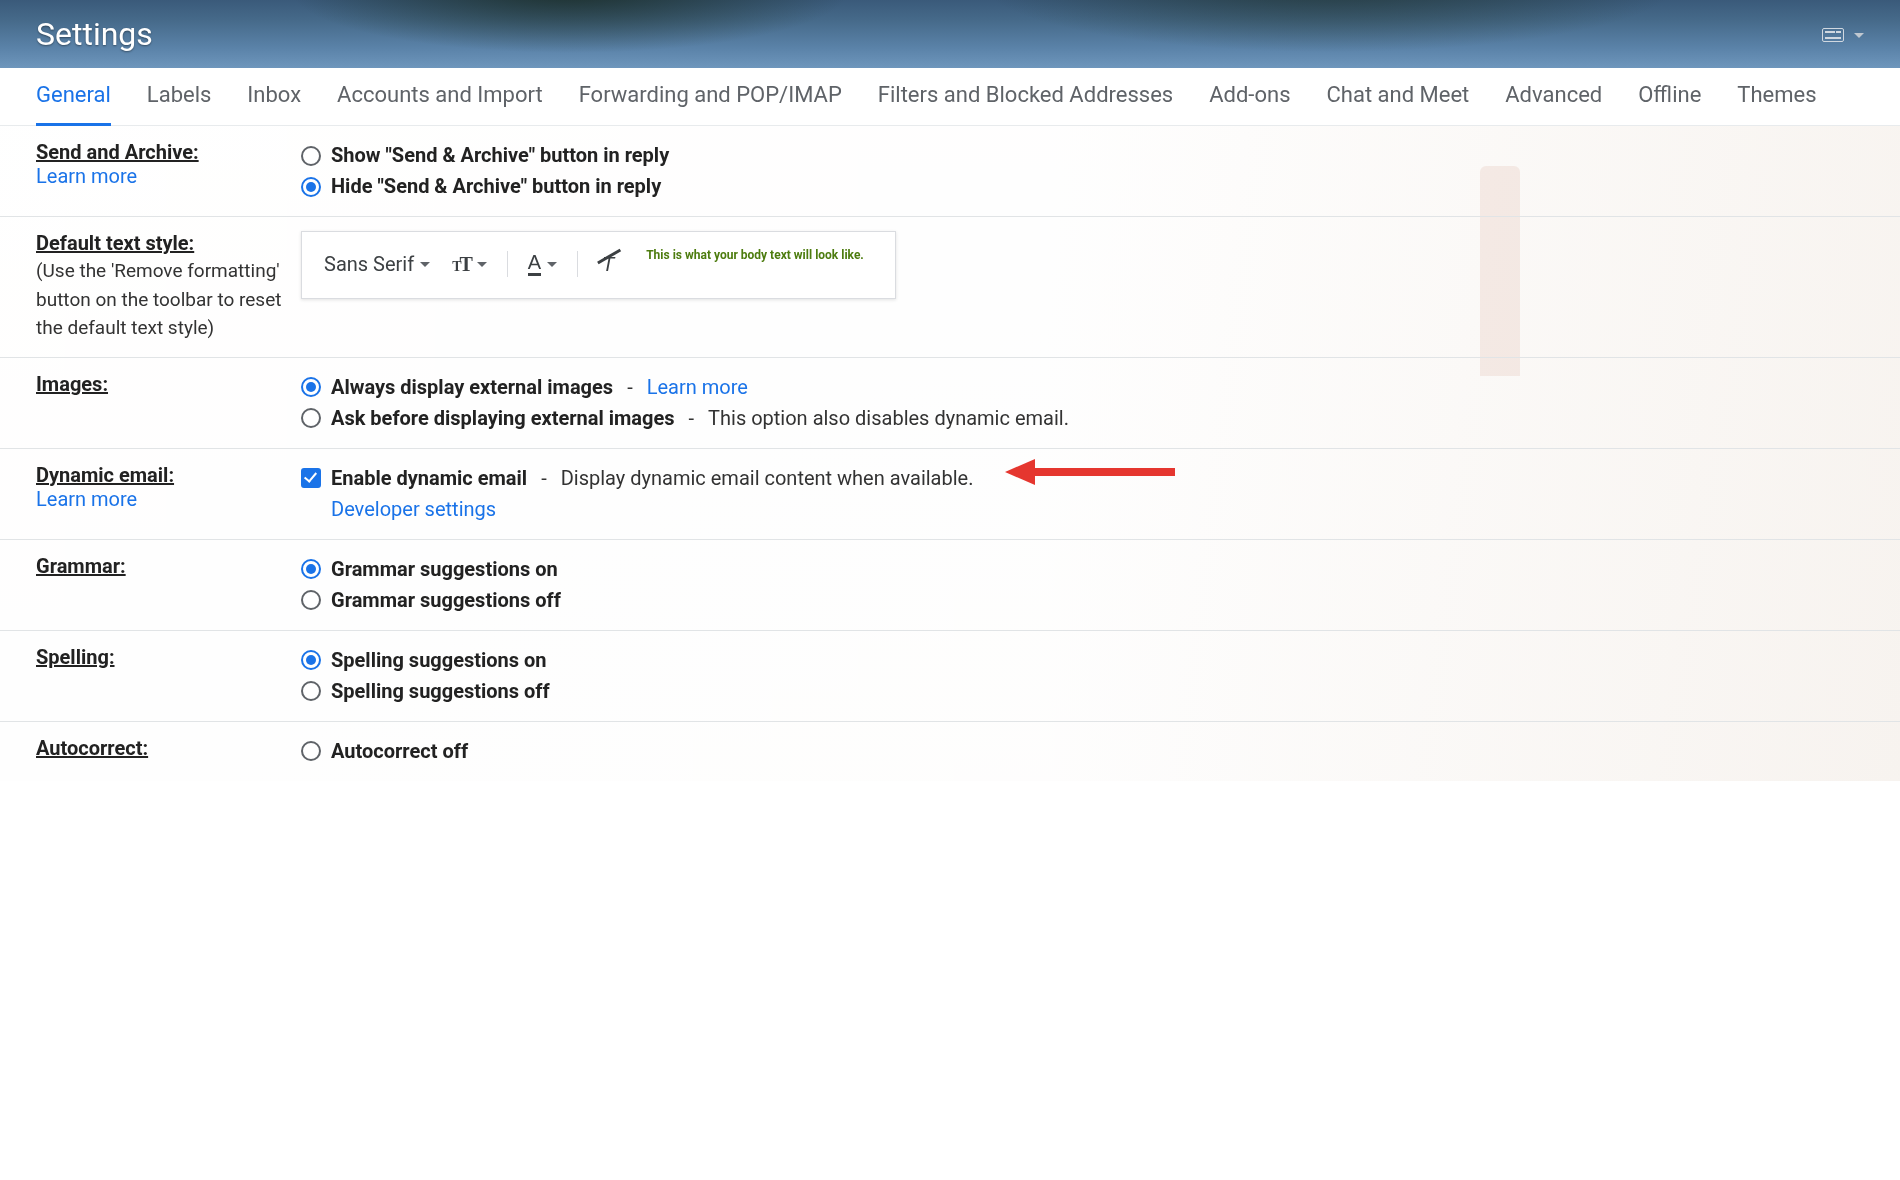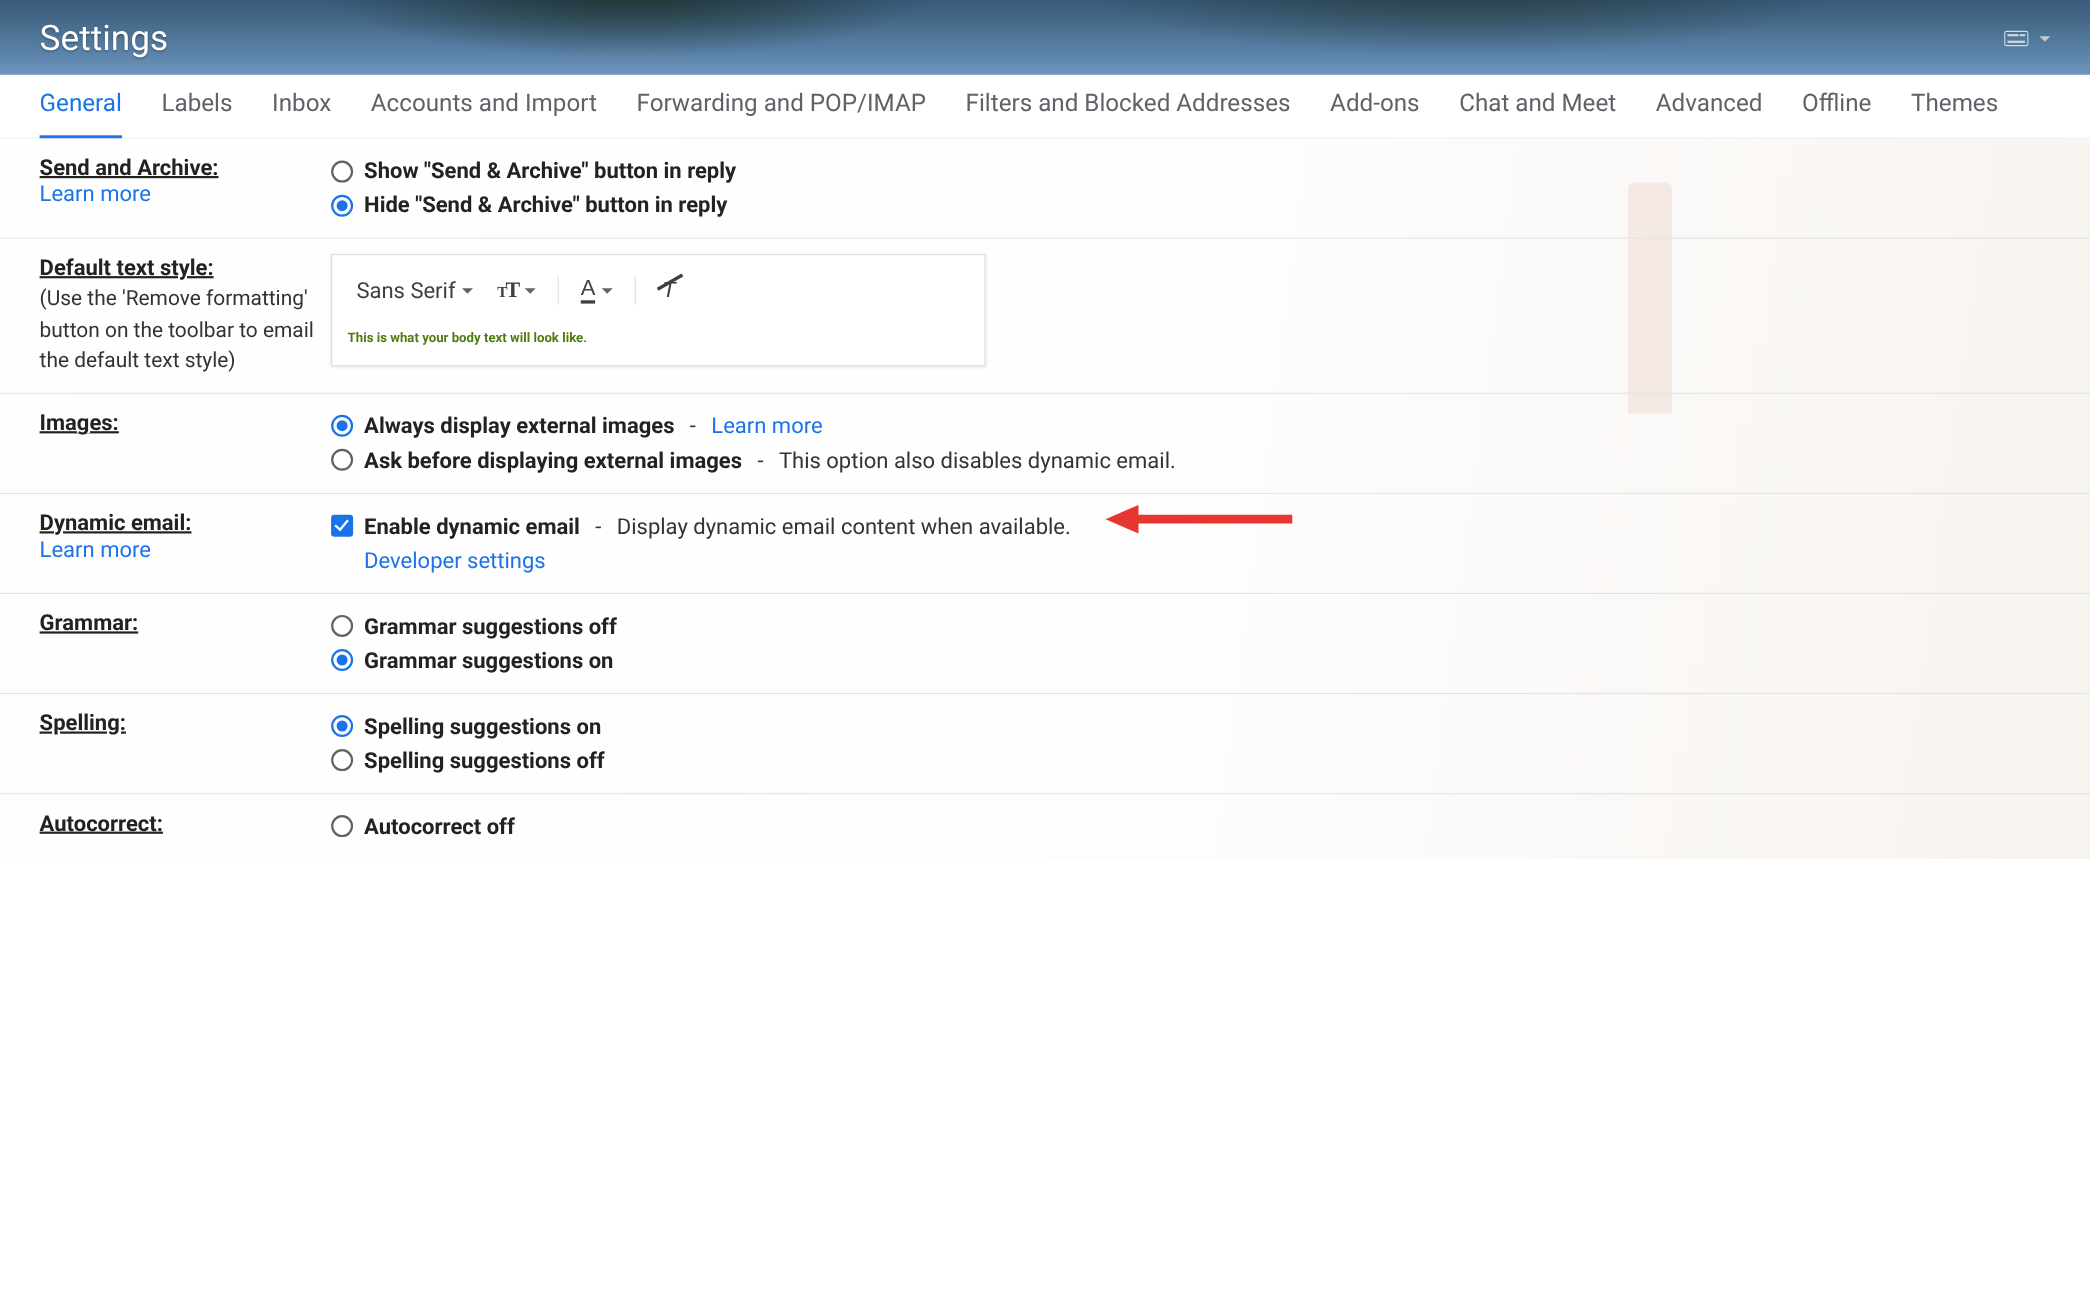--- a/index.html
+++ b/index.html
@@ -186,21 +186,21 @@
   .plain { color: #333; }
   .dash { color: #333; padding: 0 4px; }
 
   .text-style-box {
     background: #fff;
     border: 1px solid #dadce0;
     box-shadow: 0 1px 3px rgba(60,64,67,.15);
     width: 595px;
     padding: 16px 14px 18px 14px;
     display: flex;
-    flex-direction: column;
+    flex-direction: row;
     gap: 20px;
   }
   .toolbar {
     display: flex;
     align-items: center;
     gap: 6px;
   }
   .tb-btn {
     display: flex;
     align-items: center;
@@ -311,21 +311,21 @@
       <div class="opt-row">
         <span class="radio selected"></span>
         <span class="bold">Hide "Send &amp; Archive" button in reply</span>
       </div>
     </div>
   </div>
 
   <div class="section">
     <div class="section-label">
       <div class="title">Default text style:</div>
-      <div class="hint">(Use the 'Remove formatting' button on the toolbar to email the default text style)</div>
+      <div class="hint">(Use the 'Remove formatting' button on the toolbar to reset the default text style)</div>
     </div>
     <div class="section-body">
       <div class="text-style-box">
         <div class="toolbar">
           <div class="tb-btn">
             <span>Sans Serif</span>
             <span class="mini-caret"></span>
           </div>
           <div class="tb-btn">
             <span class="tt-icon"><span class="small">T</span>T</span>
@@ -389,27 +389,27 @@
       <polygon points="0,15 30,2 30,28" fill="#e5362f"></polygon>
     </svg>
   </div>
 
   <div class="section">
     <div class="section-label">
       <div class="title">Grammar:</div>
     </div>
     <div class="section-body">
       <div class="opt-row">
+        <span class="radio selected"></span>
+        <span class="bold">Grammar suggestions on</span>
+      </div>
+      <div class="opt-row">
         <span class="radio"></span>
         <span class="bold">Grammar suggestions off</span>
       </div>
-      <div class="opt-row">
-        <span class="radio selected"></span>
-        <span class="bold">Grammar suggestions on</span>
-      </div>
     </div>
   </div>
 
   <div class="section">
     <div class="section-label">
       <div class="title">Spelling:</div>
     </div>
     <div class="section-body">
       <div class="opt-row">
         <span class="radio selected"></span>

